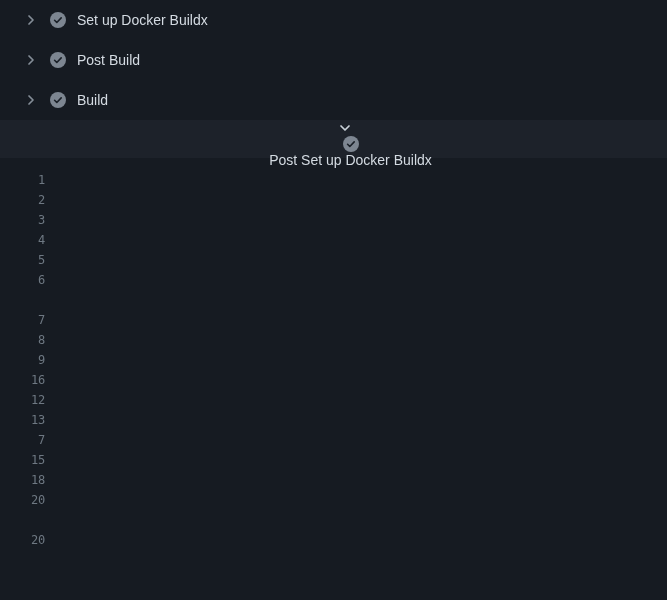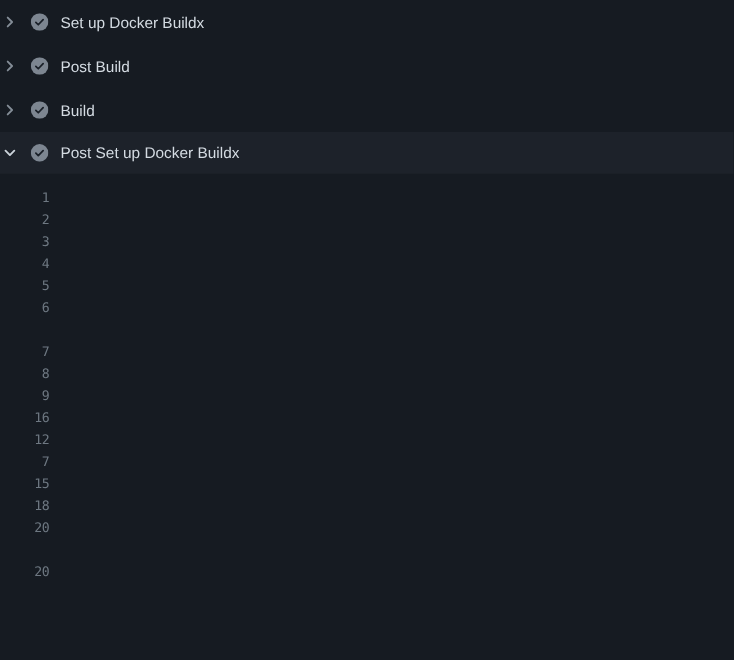--- a/index.html
+++ b/index.html
@@ -15,23 +15,23 @@
   }
   html,body{margin:0;padding:0;}
   body{
     width:667px;height:600px;overflow:hidden;
     background:var(--bg);
     font-family:"Liberation Sans", sans-serif;
   }
   
   .step-row{
     height:40px;display:flex;align-items:center;
-    padding-left:1px;cursor:pointer;box-sizing:border-box;
-  }
-  .step-row.expanded{background:var(--rowbg);height:38px;}
+    padding-left:23px;cursor:pointer;box-sizing:border-box;
+  }
+  .step-row.expanded{background:var(--rowbg);height:38px;flex-direction:column;}
   .chev{
     width:16px;height:16px;flex:none;color:var(--chevron);
     display:flex;align-items:center;justify-content:center;
   }
   .step-row.expanded .chev{color:#cbd3da;}
   .step-row.expanded .chev svg{transform:rotate(90deg);}
   .check{width:16px;height:16px;flex:none;margin-left:11px;}
   .check .cbg{fill:var(--circle);}
   .check .cmark{stroke:var(--checkmark);}
   .step-title{
@@ -193,20 +193,27 @@
     </span>
   </div>
       <div class="log-line t-detail">
     <span class="ln">12</span>
     <span class="lc">
       
       
     </span>
   </div>
       <div class="log-line t-detail">
+    <span class="ln">13</span>
+    <span class="lc">
+      
+      
+    </span>
+  </div>
+      <div class="log-line t-detail">
     <span class="ln">7</span>
     <span class="lc">
       
       
     </span>
   </div>
       <div class="log-line t-detail">
     <span class="ln">15</span>
     <span class="lc">
       

